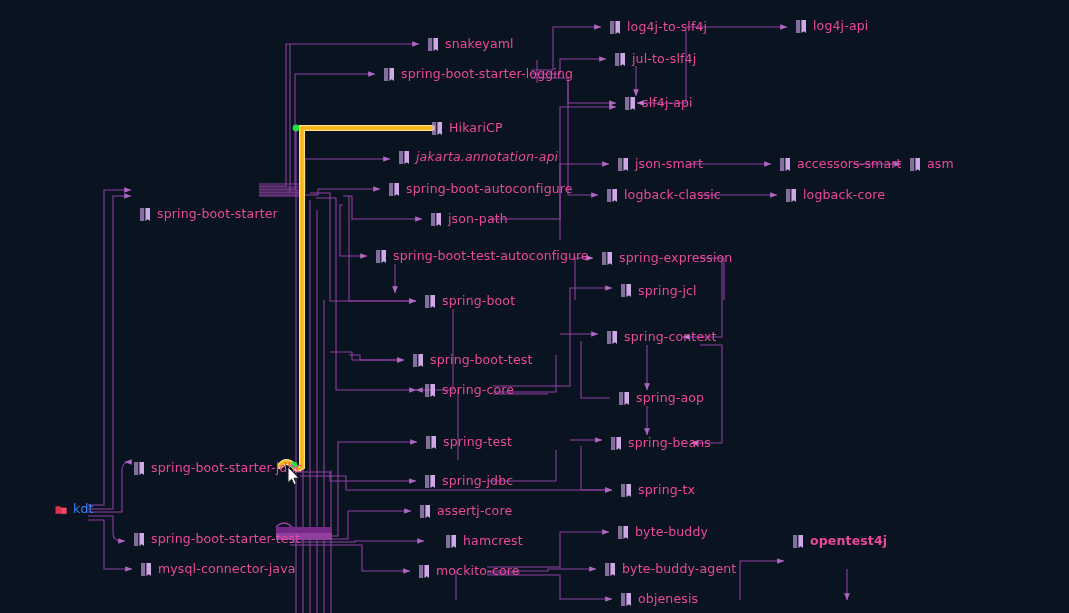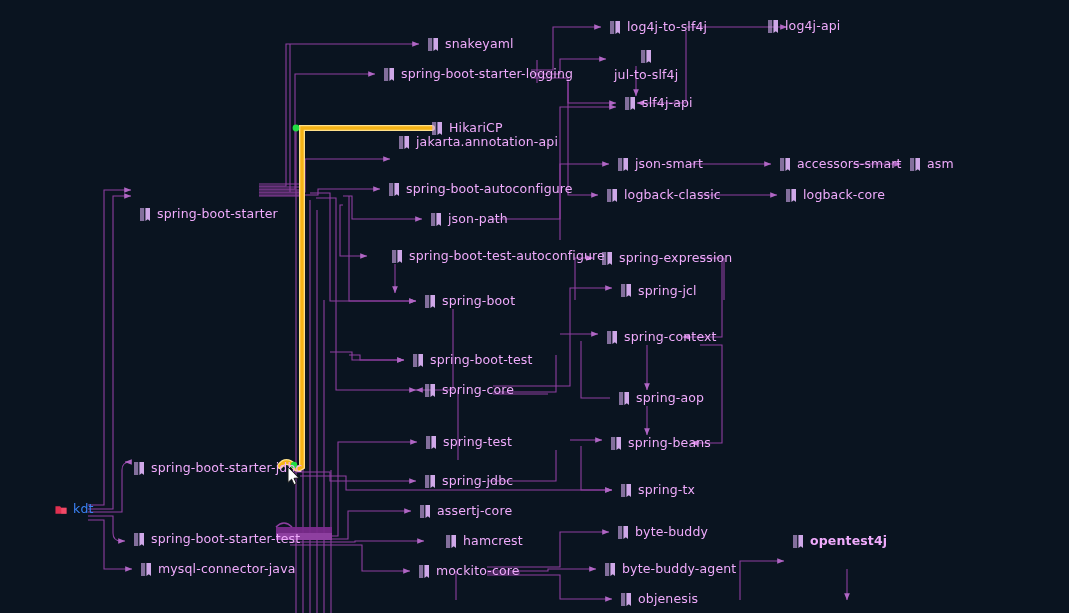--- a/index.html
+++ b/index.html
@@ -31,21 +31,21 @@
   .node {
     position: absolute;
     display: flex;
     align-items: center;
     gap: 6px;
     white-space: nowrap;
     transform: translateY(-50%);
     height: 18px;
   }
   .node .label {
-    color: #f0abfc;
+    color: #ec4899;
     font-size: 12.5px;
     letter-spacing: 0.15px;
     line-height: 1;
   }
   .node .pkg-icon {
     width: 12px;
     height: 13px;
     flex: 0 0 auto;
     display: block;
   }
@@ -254,21 +254,21 @@
       </div>
       <div class="node" style="left: 431px; top: 128px;">
         <span>
           <svg class="pkg-icon" viewBox="0 0 12 13" aria-hidden="true">
             <path d="M1 0 H11 V13 L8.8 11.2 L6.4 13 V0 Z" fill="#cfa8e8"></path>
             <rect x="1" y="0" width="4.2" height="13" fill="#cfa8e8" opacity="0.62"></rect>
           </svg>
         </span>
         <span class="label">HikariCP</span>
       </div>
-      <div class="node" style="left: 398px; top: 142px;">
+      <div class="node" style="left: 398px; top: 157px; font-style: italic;">
         <span>
           <svg class="pkg-icon" viewBox="0 0 12 13" aria-hidden="true">
             <path d="M1 0 H11 V13 L8.8 11.2 L6.4 13 V0 Z" fill="#cfa8e8"></path>
             <rect x="1" y="0" width="4.2" height="13" fill="#cfa8e8" opacity="0.62"></rect>
           </svg>
         </span>
         <span class="label">jakarta.annotation-api</span>
       </div>
       <div class="node" style="left: 388px; top: 189px;">
         <span>
@@ -281,21 +281,21 @@
       </div>
       <div class="node" style="left: 430px; top: 219px;">
         <span>
           <svg class="pkg-icon" viewBox="0 0 12 13" aria-hidden="true">
             <path d="M1 0 H11 V13 L8.8 11.2 L6.4 13 V0 Z" fill="#cfa8e8"></path>
             <rect x="1" y="0" width="4.2" height="13" fill="#cfa8e8" opacity="0.62"></rect>
           </svg>
         </span>
         <span class="label">json-path</span>
       </div>
-      <div class="node" style="left: 391px; top: 256px; text-align: right;">
+      <div class="node" style="left: 375px; top: 256px; text-align: right;">
         <span>
           <svg class="pkg-icon" viewBox="0 0 12 13" aria-hidden="true">
             <path d="M1 0 H11 V13 L8.8 11.2 L6.4 13 V0 Z" fill="#cfa8e8"></path>
             <rect x="1" y="0" width="4.2" height="13" fill="#cfa8e8" opacity="0.62"></rect>
           </svg>
         </span>
         <span class="label">spring-boot-test-autoconfigure</span>
       </div>
       <div class="node" style="left: 424px; top: 301px;">
         <span>
@@ -371,21 +371,21 @@
       </div>
       <div class="node" style="left: 609px; top: 27px;">
         <span>
           <svg class="pkg-icon" viewBox="0 0 12 13" aria-hidden="true">
             <path d="M1 0 H11 V13 L8.8 11.2 L6.4 13 V0 Z" fill="#cfa8e8"></path>
             <rect x="1" y="0" width="4.2" height="13" fill="#cfa8e8" opacity="0.62"></rect>
           </svg>
         </span>
         <span class="label">log4j-to-slf4j</span>
       </div>
-      <div class="node" style="left: 614px; top: 59px; flex-direction: column;">
+      <div class="node" style="left: 614px; top: 59px;">
         <span>
           <svg class="pkg-icon" viewBox="0 0 12 13" aria-hidden="true">
             <path d="M1 0 H11 V13 L8.8 11.2 L6.4 13 V0 Z" fill="#cfa8e8"></path>
             <rect x="1" y="0" width="4.2" height="13" fill="#cfa8e8" opacity="0.62"></rect>
           </svg>
         </span>
         <span class="label">jul-to-slf4j</span>
       </div>
       <div class="node" style="left: 624px; top: 103px;">
         <span>
@@ -407,21 +407,21 @@
       </div>
       <div class="node" style="left: 606px; top: 195px;">
         <span>
           <svg class="pkg-icon" viewBox="0 0 12 13" aria-hidden="true">
             <path d="M1 0 H11 V13 L8.8 11.2 L6.4 13 V0 Z" fill="#cfa8e8"></path>
             <rect x="1" y="0" width="4.2" height="13" fill="#cfa8e8" opacity="0.62"></rect>
           </svg>
         </span>
         <span class="label">logback-classic</span>
       </div>
-      <div class="node" style="left: 767px; top: 26px;">
+      <div class="node" style="left: 795px; top: 26px;">
         <span>
           <svg class="pkg-icon" viewBox="0 0 12 13" aria-hidden="true">
             <path d="M1 0 H11 V13 L8.8 11.2 L6.4 13 V0 Z" fill="#cfa8e8"></path>
             <rect x="1" y="0" width="4.2" height="13" fill="#cfa8e8" opacity="0.62"></rect>
           </svg>
         </span>
         <span class="label">log4j-api</span>
       </div>
       <div class="node" style="left: 779px; top: 164px;">
         <span>

